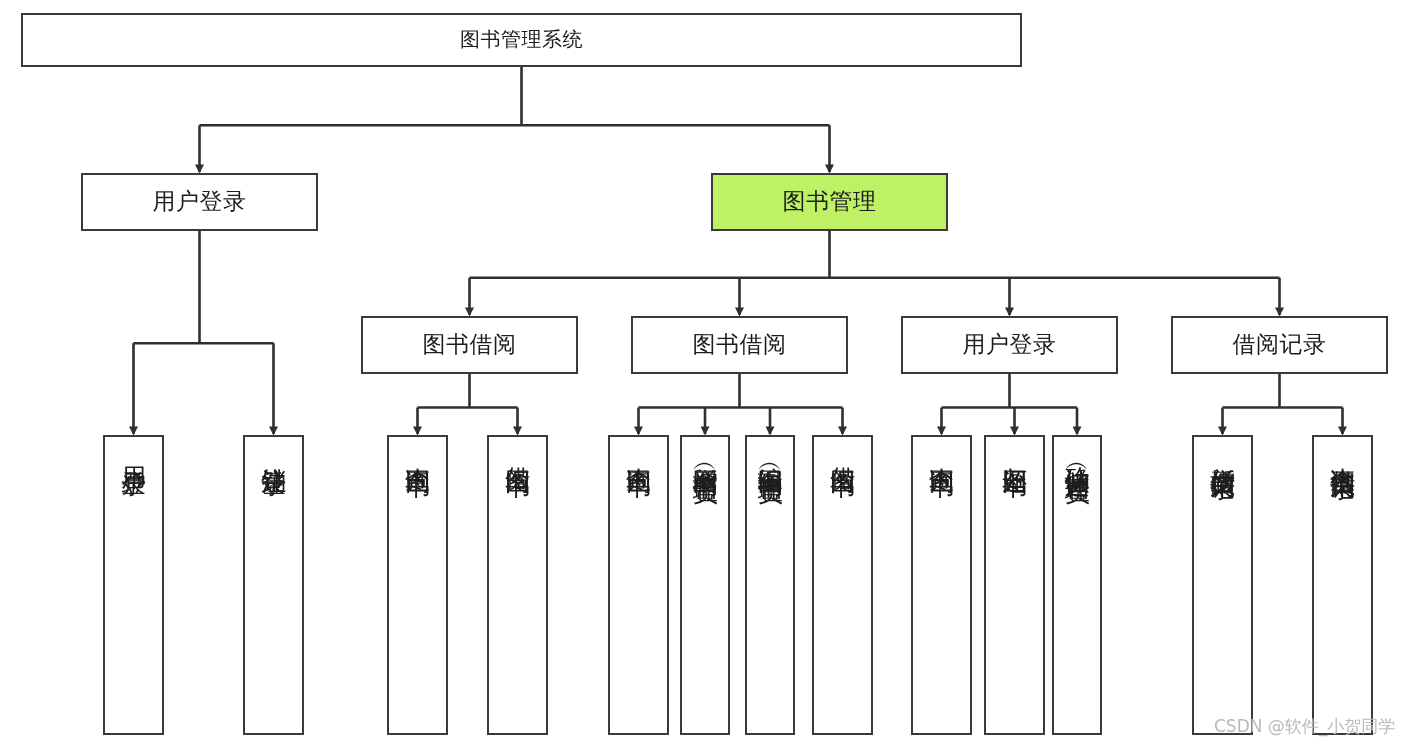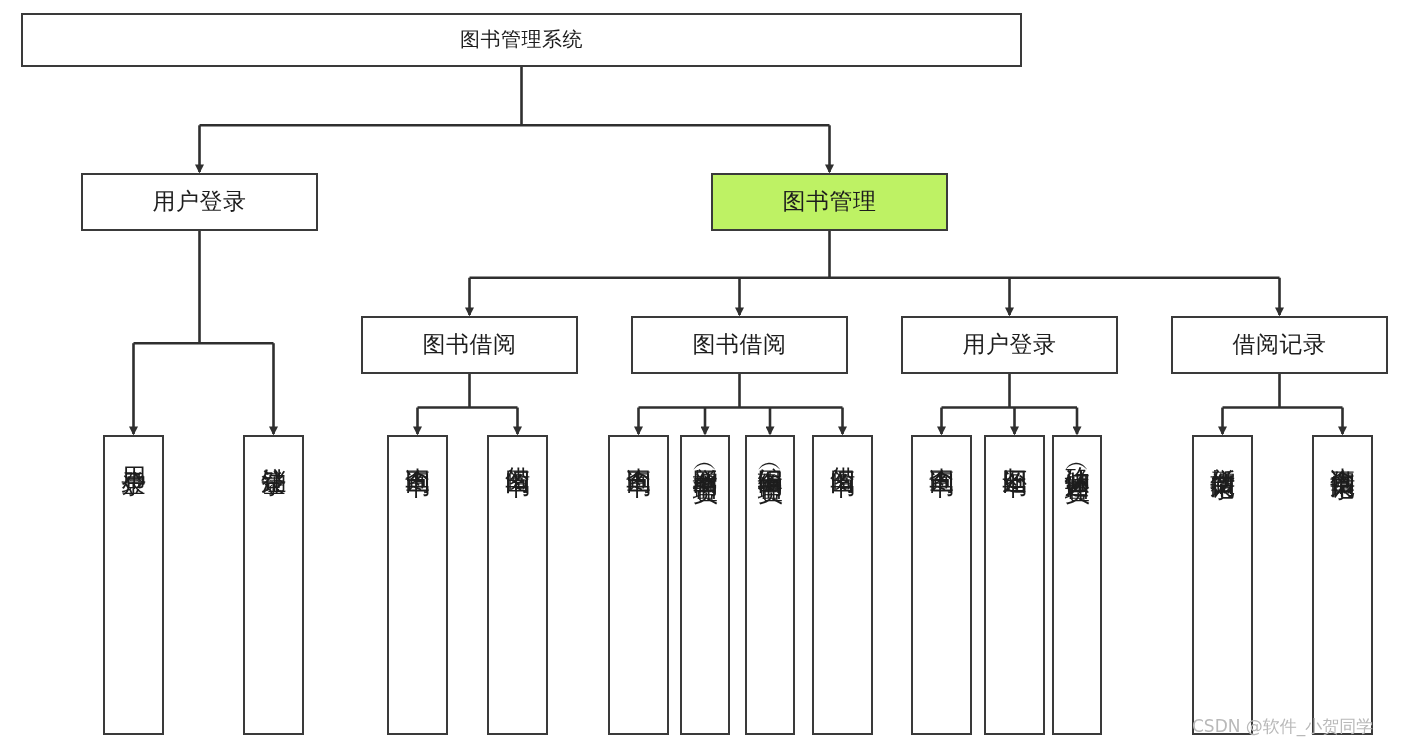--- a/index.html
+++ b/index.html
@@ -60,20 +60,21 @@
     letter-spacing: 2px;
     white-space: nowrap;
   }
   .node.root .label { font-size: 20px; }
   .watermark {
     position: absolute;
     color: #b9b9b9;
     font-size: 17px;
     white-space: nowrap;
     font-family: "DejaVu Sans", "Liberation Sans", sans-serif;
+    padding-left: 22px;
   }
 </style>
 </head>
 <body>
 
 <div id="diagram-root">
 
   <svg class="connectors" viewBox="0 0 1405 747" preserveAspectRatio="none">
     <defs>
       <marker id="arrowhead" markerWidth="9" markerHeight="9" refX="7.6" refY="4.5" orient="auto" markerUnits="userSpaceOnUse">

